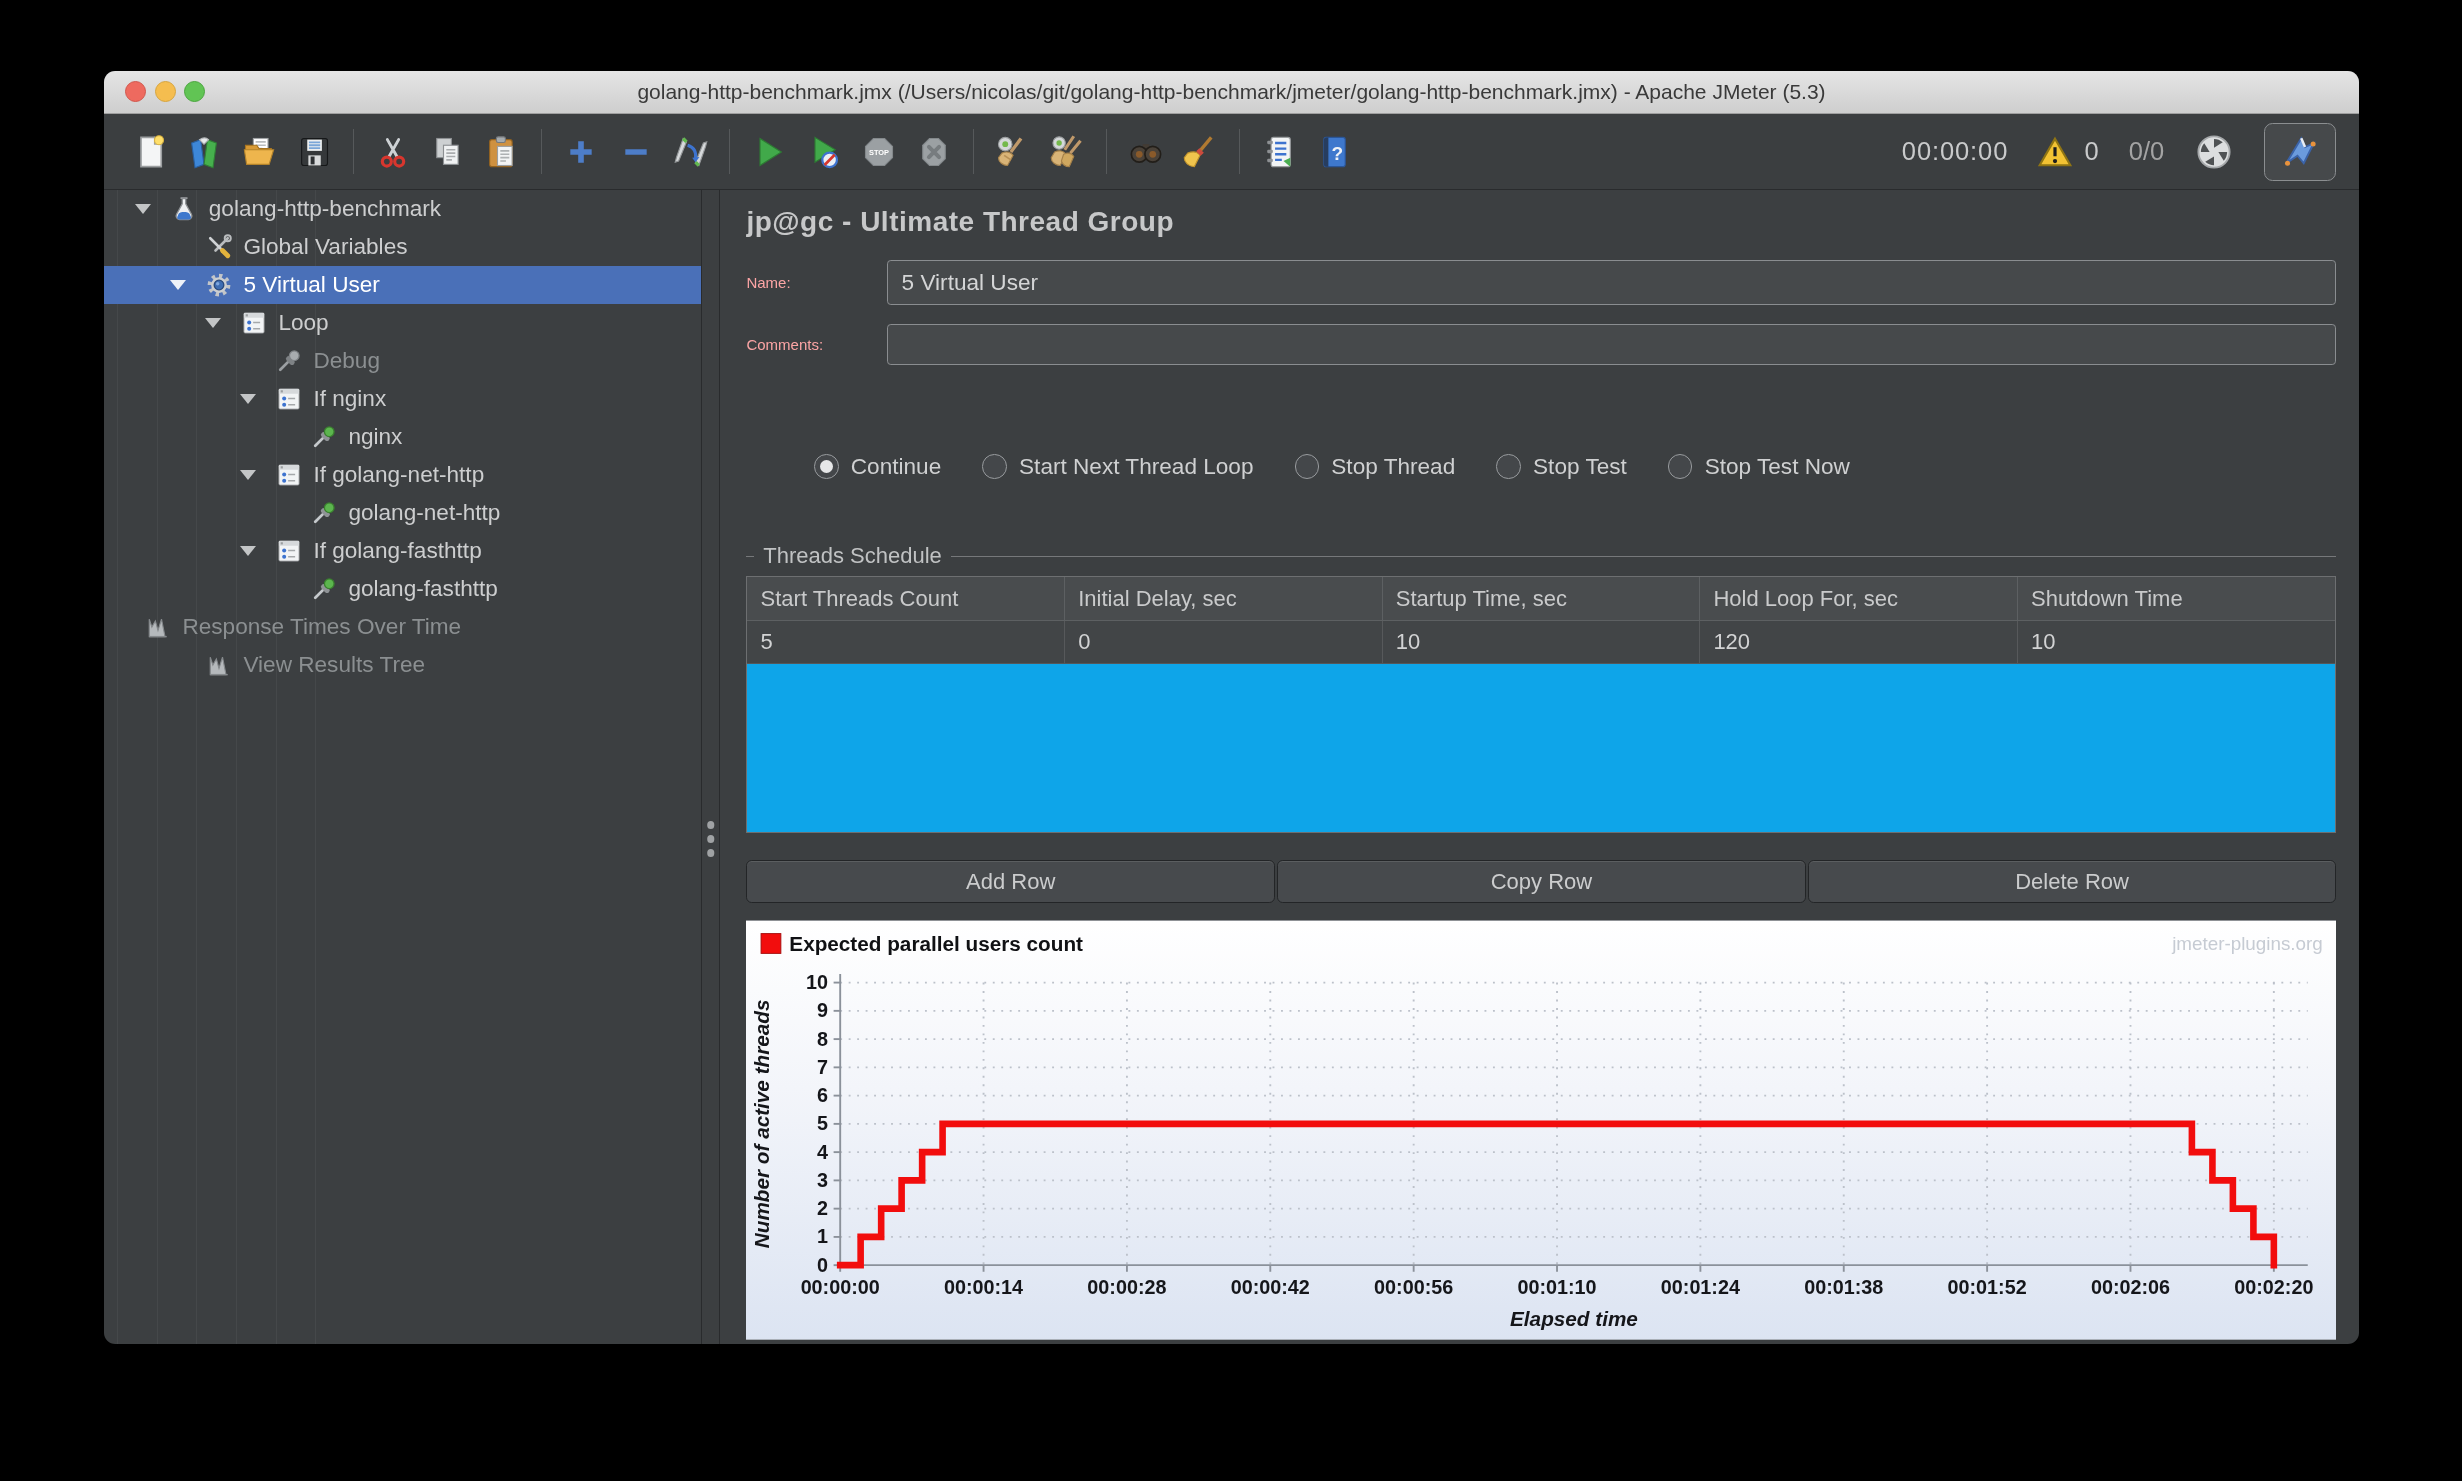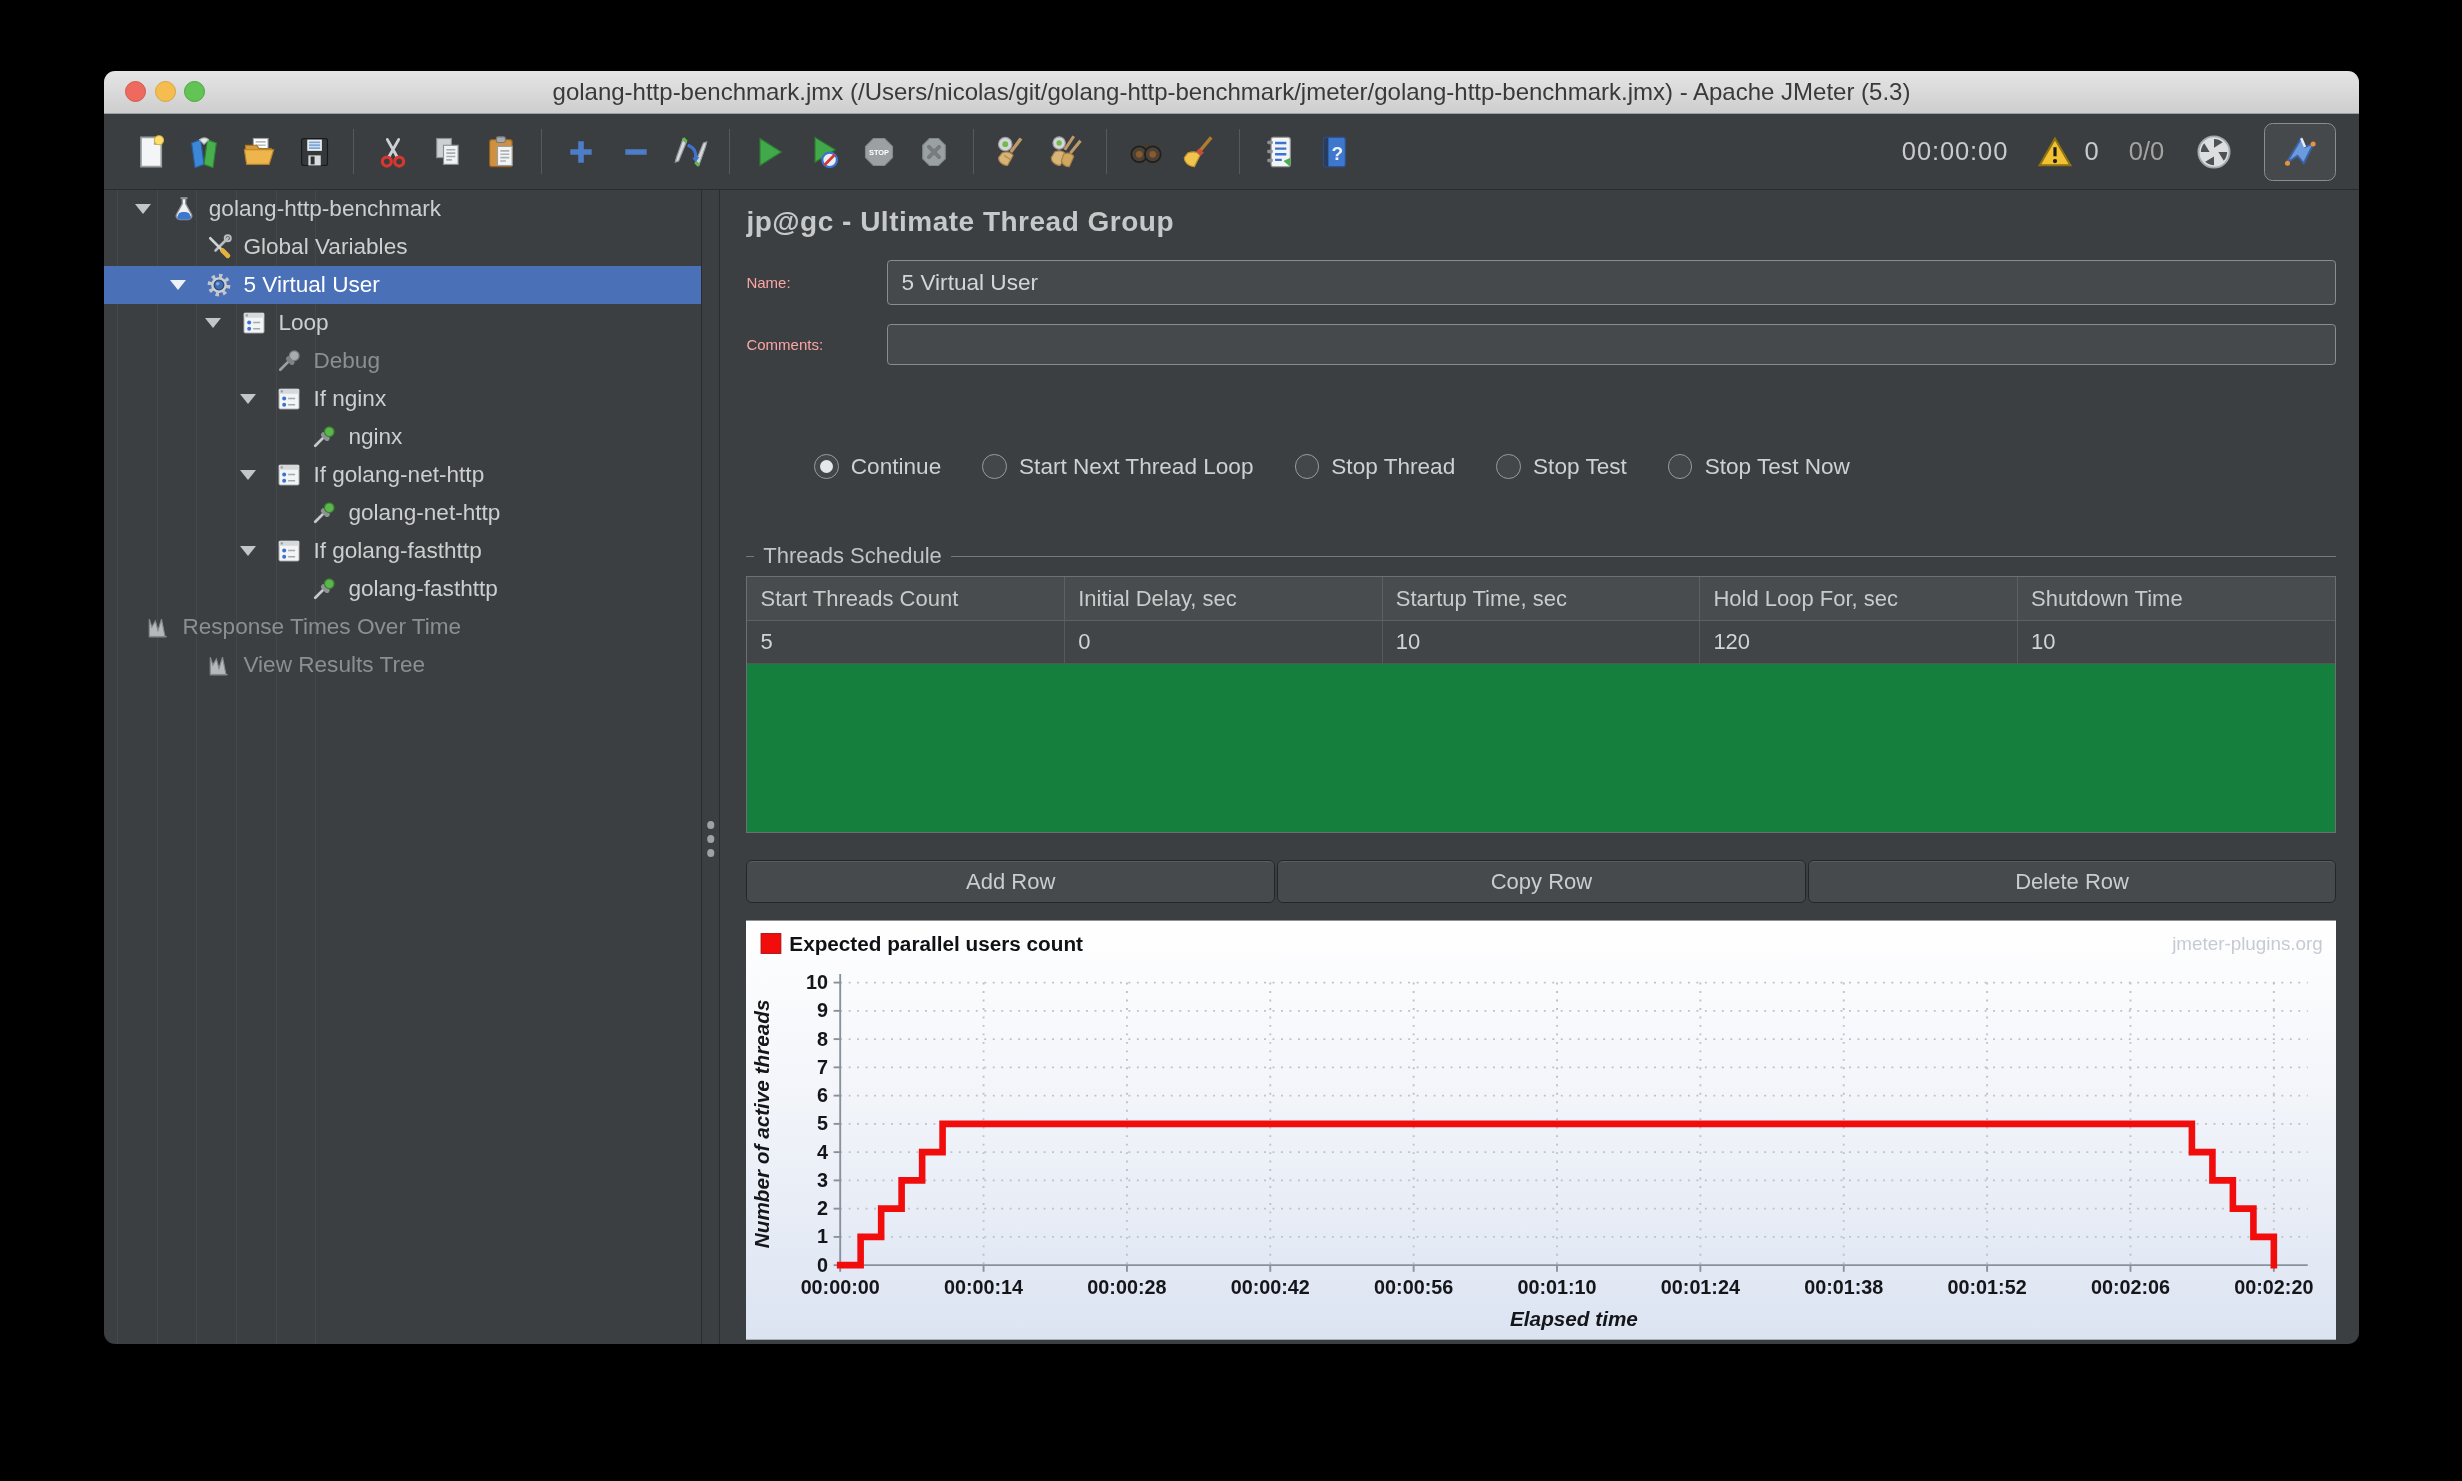--- a/index.html
+++ b/index.html
@@ -8,21 +8,21 @@
   .window{position:absolute;left:104px;top:71px;width:2255px;height:1273px;border-radius:11.3px;
           overflow:hidden;background:#3c3f41;box-shadow:0 38px 85px rgba(0,0,0,.7)}
   
   .titlebar{height:42px;background:linear-gradient(#e5e5e5,#cecece);border-bottom:0.9px solid #9f9f9f;
             display:flex;align-items:center;position:relative}
   .lights{position:absolute;left:21px;top:10.4px;display:flex;gap:8.5px}
   .light{width:21px;height:21px;border-radius:50%;box-sizing:border-box}
   .light.red{background:#ee6a5f;border:0.9px solid #d0564c}
   .light.yellow{background:#f5bd4f;border:0.9px solid #d6a43e}
   .light.green{background:#61c454;border:0.9px solid #4aa53e}
-  .title{flex:1;text-align:center;font-size:24px;color:#3a3a3a;font-weight:500;white-space:nowrap;
+  .title{flex:1;text-align:center;font-size:21px;color:#3a3a3a;font-weight:500;white-space:nowrap;
          overflow:hidden;text-overflow:ellipsis;padding:0 123px}
   
   .toolbar{height:75px;background:#3b3e40;border-bottom:0.9px solid #292b2d;display:flex;
            align-items:center;padding:0 19px;gap:1.9px}
   .tbtn{width:53px;height:58px;display:flex;align-items:center;justify-content:center;
         background:none;border:none;padding:0}
   .tbtn svg{width:36px;height:36px}
   .tsep{width:0.9px;height:45px;background:#56595b;margin:0 10.4px;flex:none}
   .tright{margin-left:auto;display:flex;align-items:center;gap:30px;padding-right:3.8px}
   .timer{font-size:25.5px;color:#c9cacb;letter-spacing:0.9px}
@@ -69,21 +69,21 @@
   #fs1{top:192px}
   #fs2{top:354px}
   .radios{position:absolute;top:253px;left:94px;right:22.6px;height:47px;display:flex;gap:41px;
           align-items:center}
   .ropt{display:flex;align-items:center;gap:12.3px}
   .radio{width:24.5px;height:24.5px;border-radius:50%;background:#44474a;border:1.9px solid #989b9e;
          box-sizing:border-box;position:relative;flex:none}
   .radio.on::after{content:"";position:absolute;inset:4.7px;border-radius:50%;background:#e6e7e8}
   .rlabel{font-size:22.6px;color:#cfd0d1;white-space:nowrap}
   .ts-table{position:absolute;top:386px;left:26.4px;right:22.6px;height:257px;border:0.9px solid #6d6f71;
-            box-sizing:border-box;background:#15803d;display:flex;flex-direction:column;overflow:hidden}
+            box-sizing:border-box;background:#0ea5e9;display:flex;flex-direction:column;overflow:hidden}
   .ts-head{display:grid;grid-template-columns:repeat(5,1fr);background:#494c4e;
            border-bottom:0.9px solid #5d6062;flex:none}
   .th{height:43px;line-height:43px;padding-left:13.2px;font-size:22px;color:#c9cacb;
       border-right:0.9px solid #5d6062;overflow:hidden;white-space:nowrap}
   .th:last-child{border-right:none}
   .ts-row{display:grid;grid-template-columns:repeat(5,1fr);background:#424547;
           border-bottom:0.9px solid #54575a;flex:none}
   .td{height:42px;line-height:42px;padding-left:13.2px;font-size:22px;color:#d2d3d4;
       border-right:0.9px solid #57595b;white-space:nowrap}
   .td:last-child{border-right:none}

